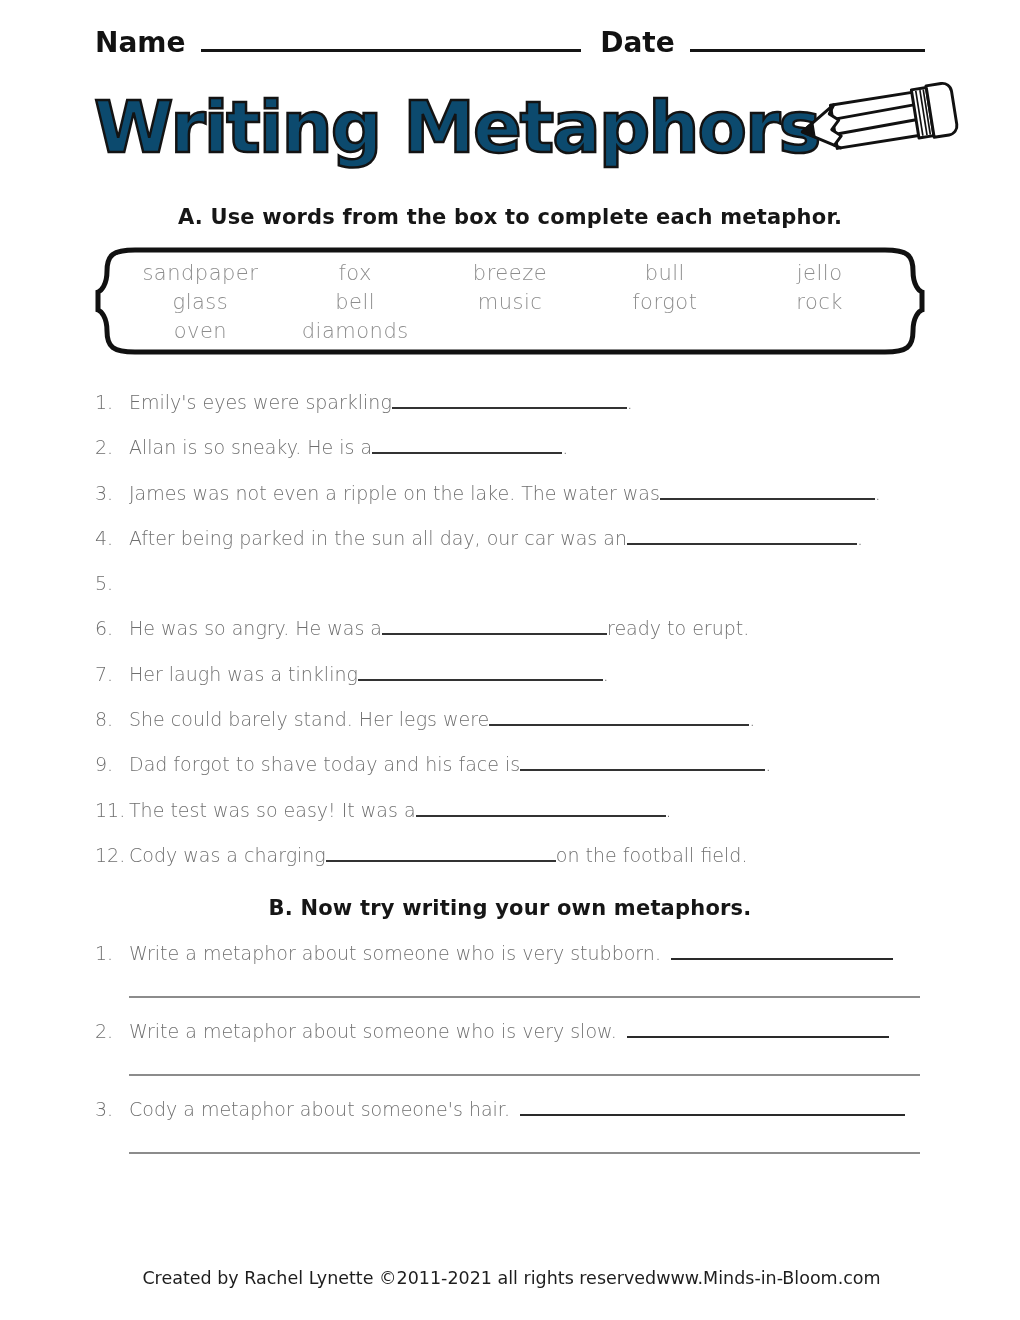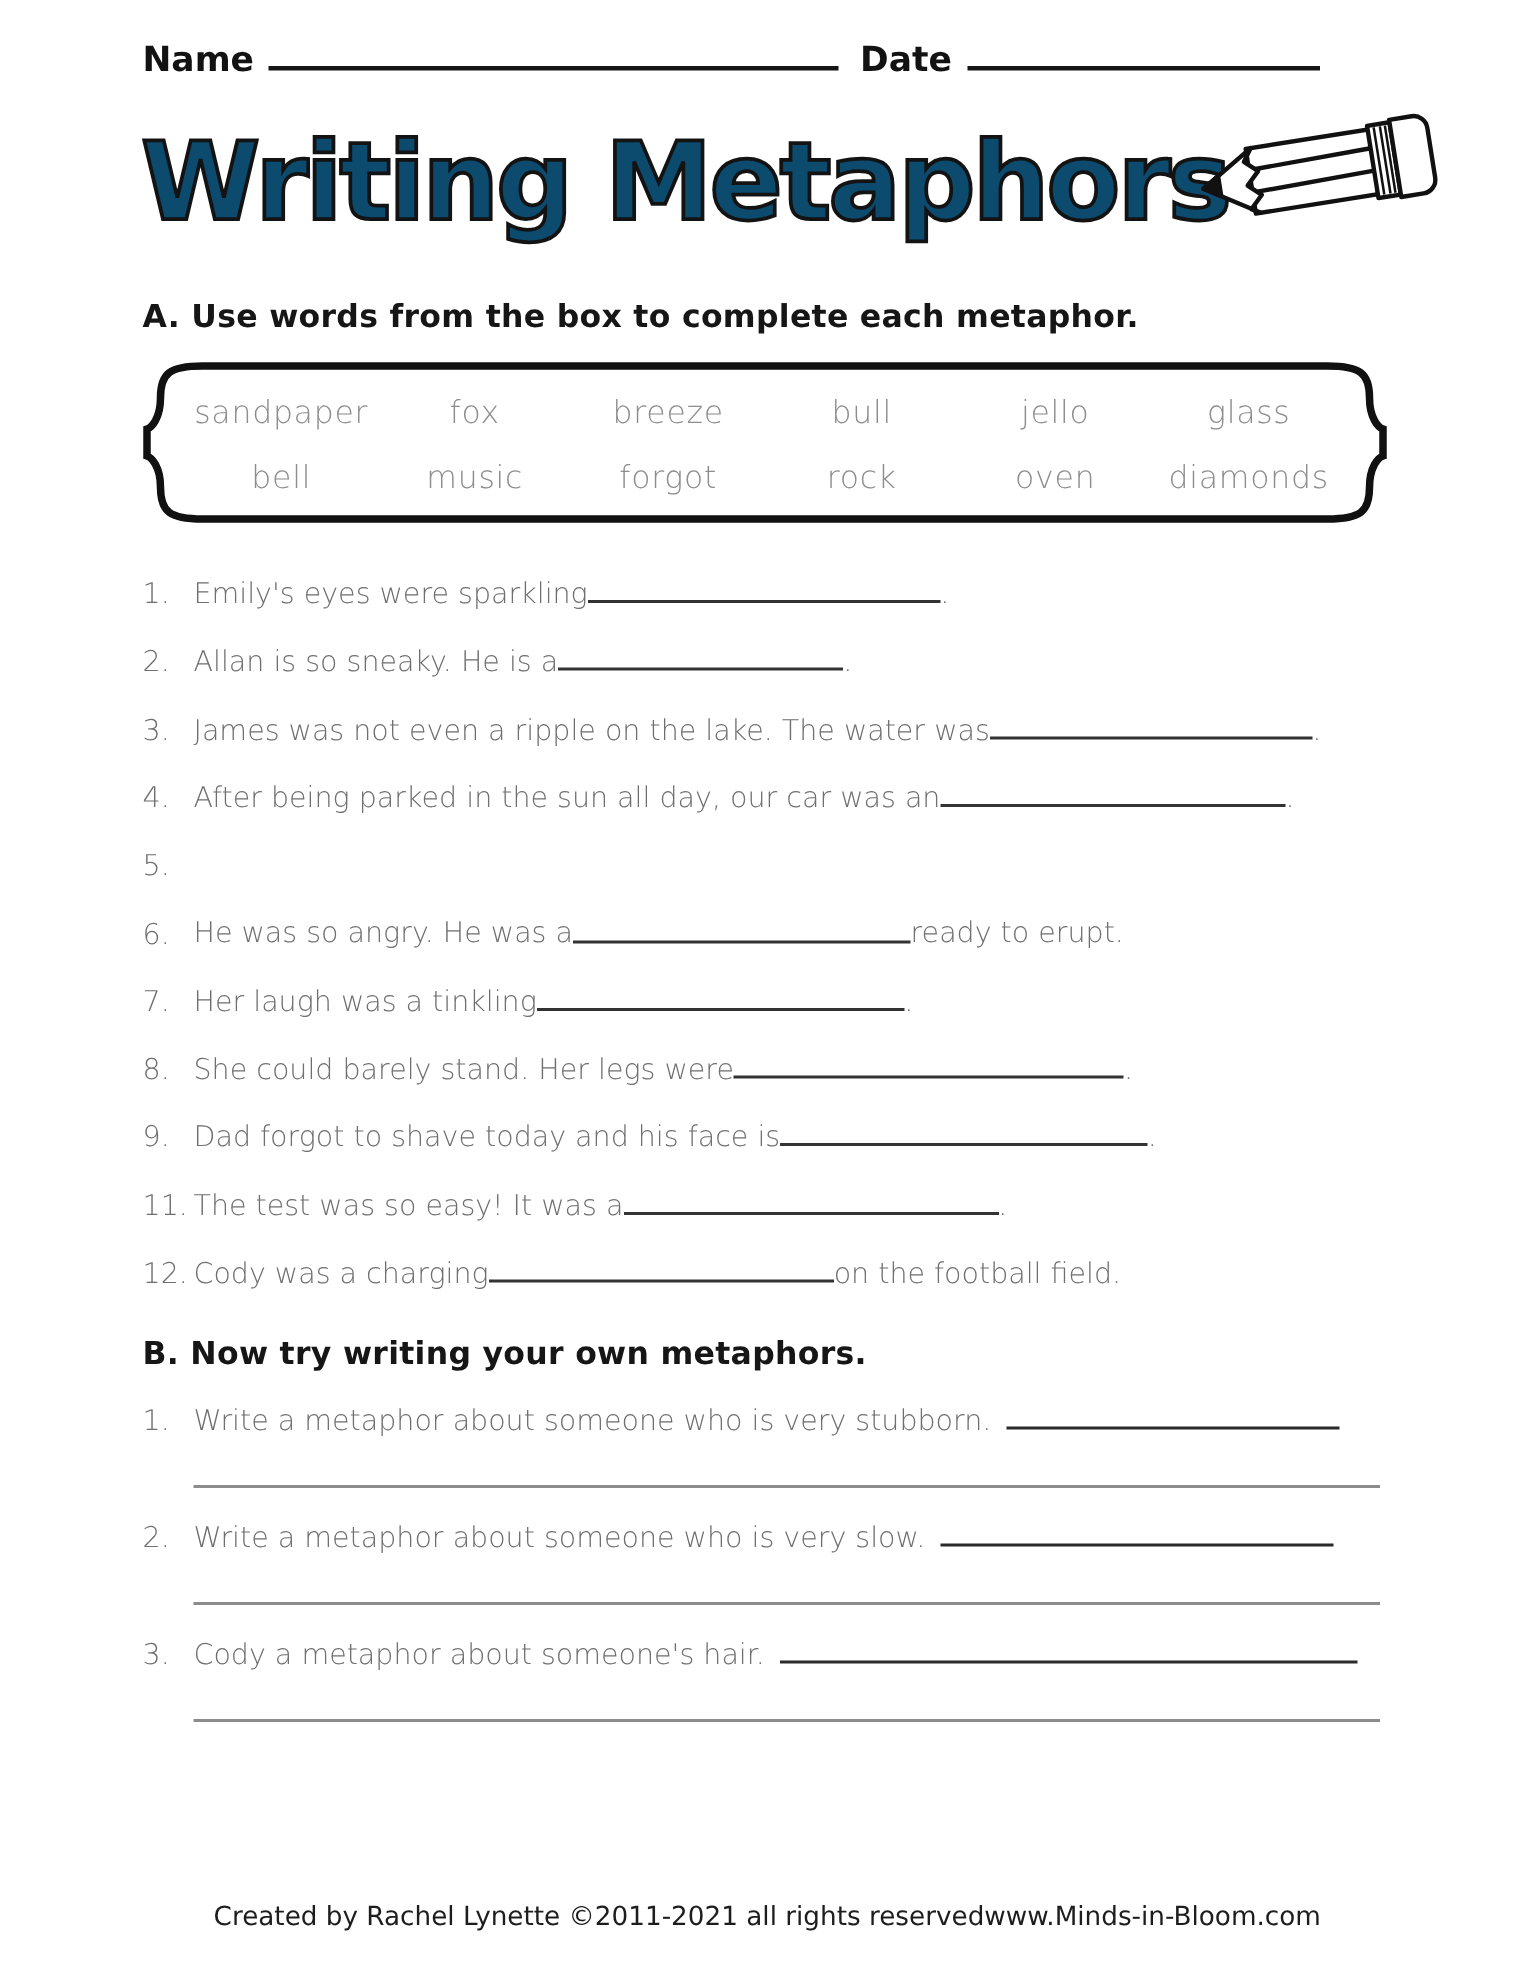--- a/index.html
+++ b/index.html
@@ -13,24 +13,25 @@
     font-family: "DejaVu Sans", sans-serif;
     color: #6f6f6f;
     overflow: hidden;
     padding: 24px 95px 0 95px;
   }
 
   
   .name-row {
     display: flex;
     align-items: baseline;
-    font-size: 23px;
+    font-size: 28px;
     font-weight: bold;
     color: #121212;
     white-space: nowrap;
+    justify-content: space-between;
   }
   .nd-line {
     display: inline-block;
     border-bottom: 3px solid #151515;
     height: 1em;
   }
   .nd-line-name { width: 380px; margin: 0 14px 0 10px; }
   .nd-line-date { width: 235px; margin-left: 10px; }
 
   
@@ -51,37 +52,38 @@
   }
   .pencil { margin-left: -26px; margin-top: -14px; flex: 0 0 auto; }
 
   
   .section-heading {
     font-size: 21px;
     font-weight: bold;
     color: #161616;
     letter-spacing: 0.2px;
     white-space: nowrap;
+    text-align: center;
   }
   .heading-a { margin-top: 26px; }
   .heading-b { margin-top: 24px; }
 
   
   .word-box {
     position: relative;
     margin-top: 16px;
     width: 830px;
     height: 112px;
   }
   .box-frame { position: absolute; inset: 0; }
   .word-grid {
     position: absolute;
     inset: 16px 28px 14px 28px;
     display: grid;
-    grid-template-columns: repeat(6, 1fr);
+    grid-template-columns: repeat(5, 1fr);
     align-items: center;
     justify-items: center;
     row-gap: 4px;
   }
   .word {
     font-size: 21px;
     font-weight: 300;
     color: #8d8d8d;
     letter-spacing: 0.5px;
   }

